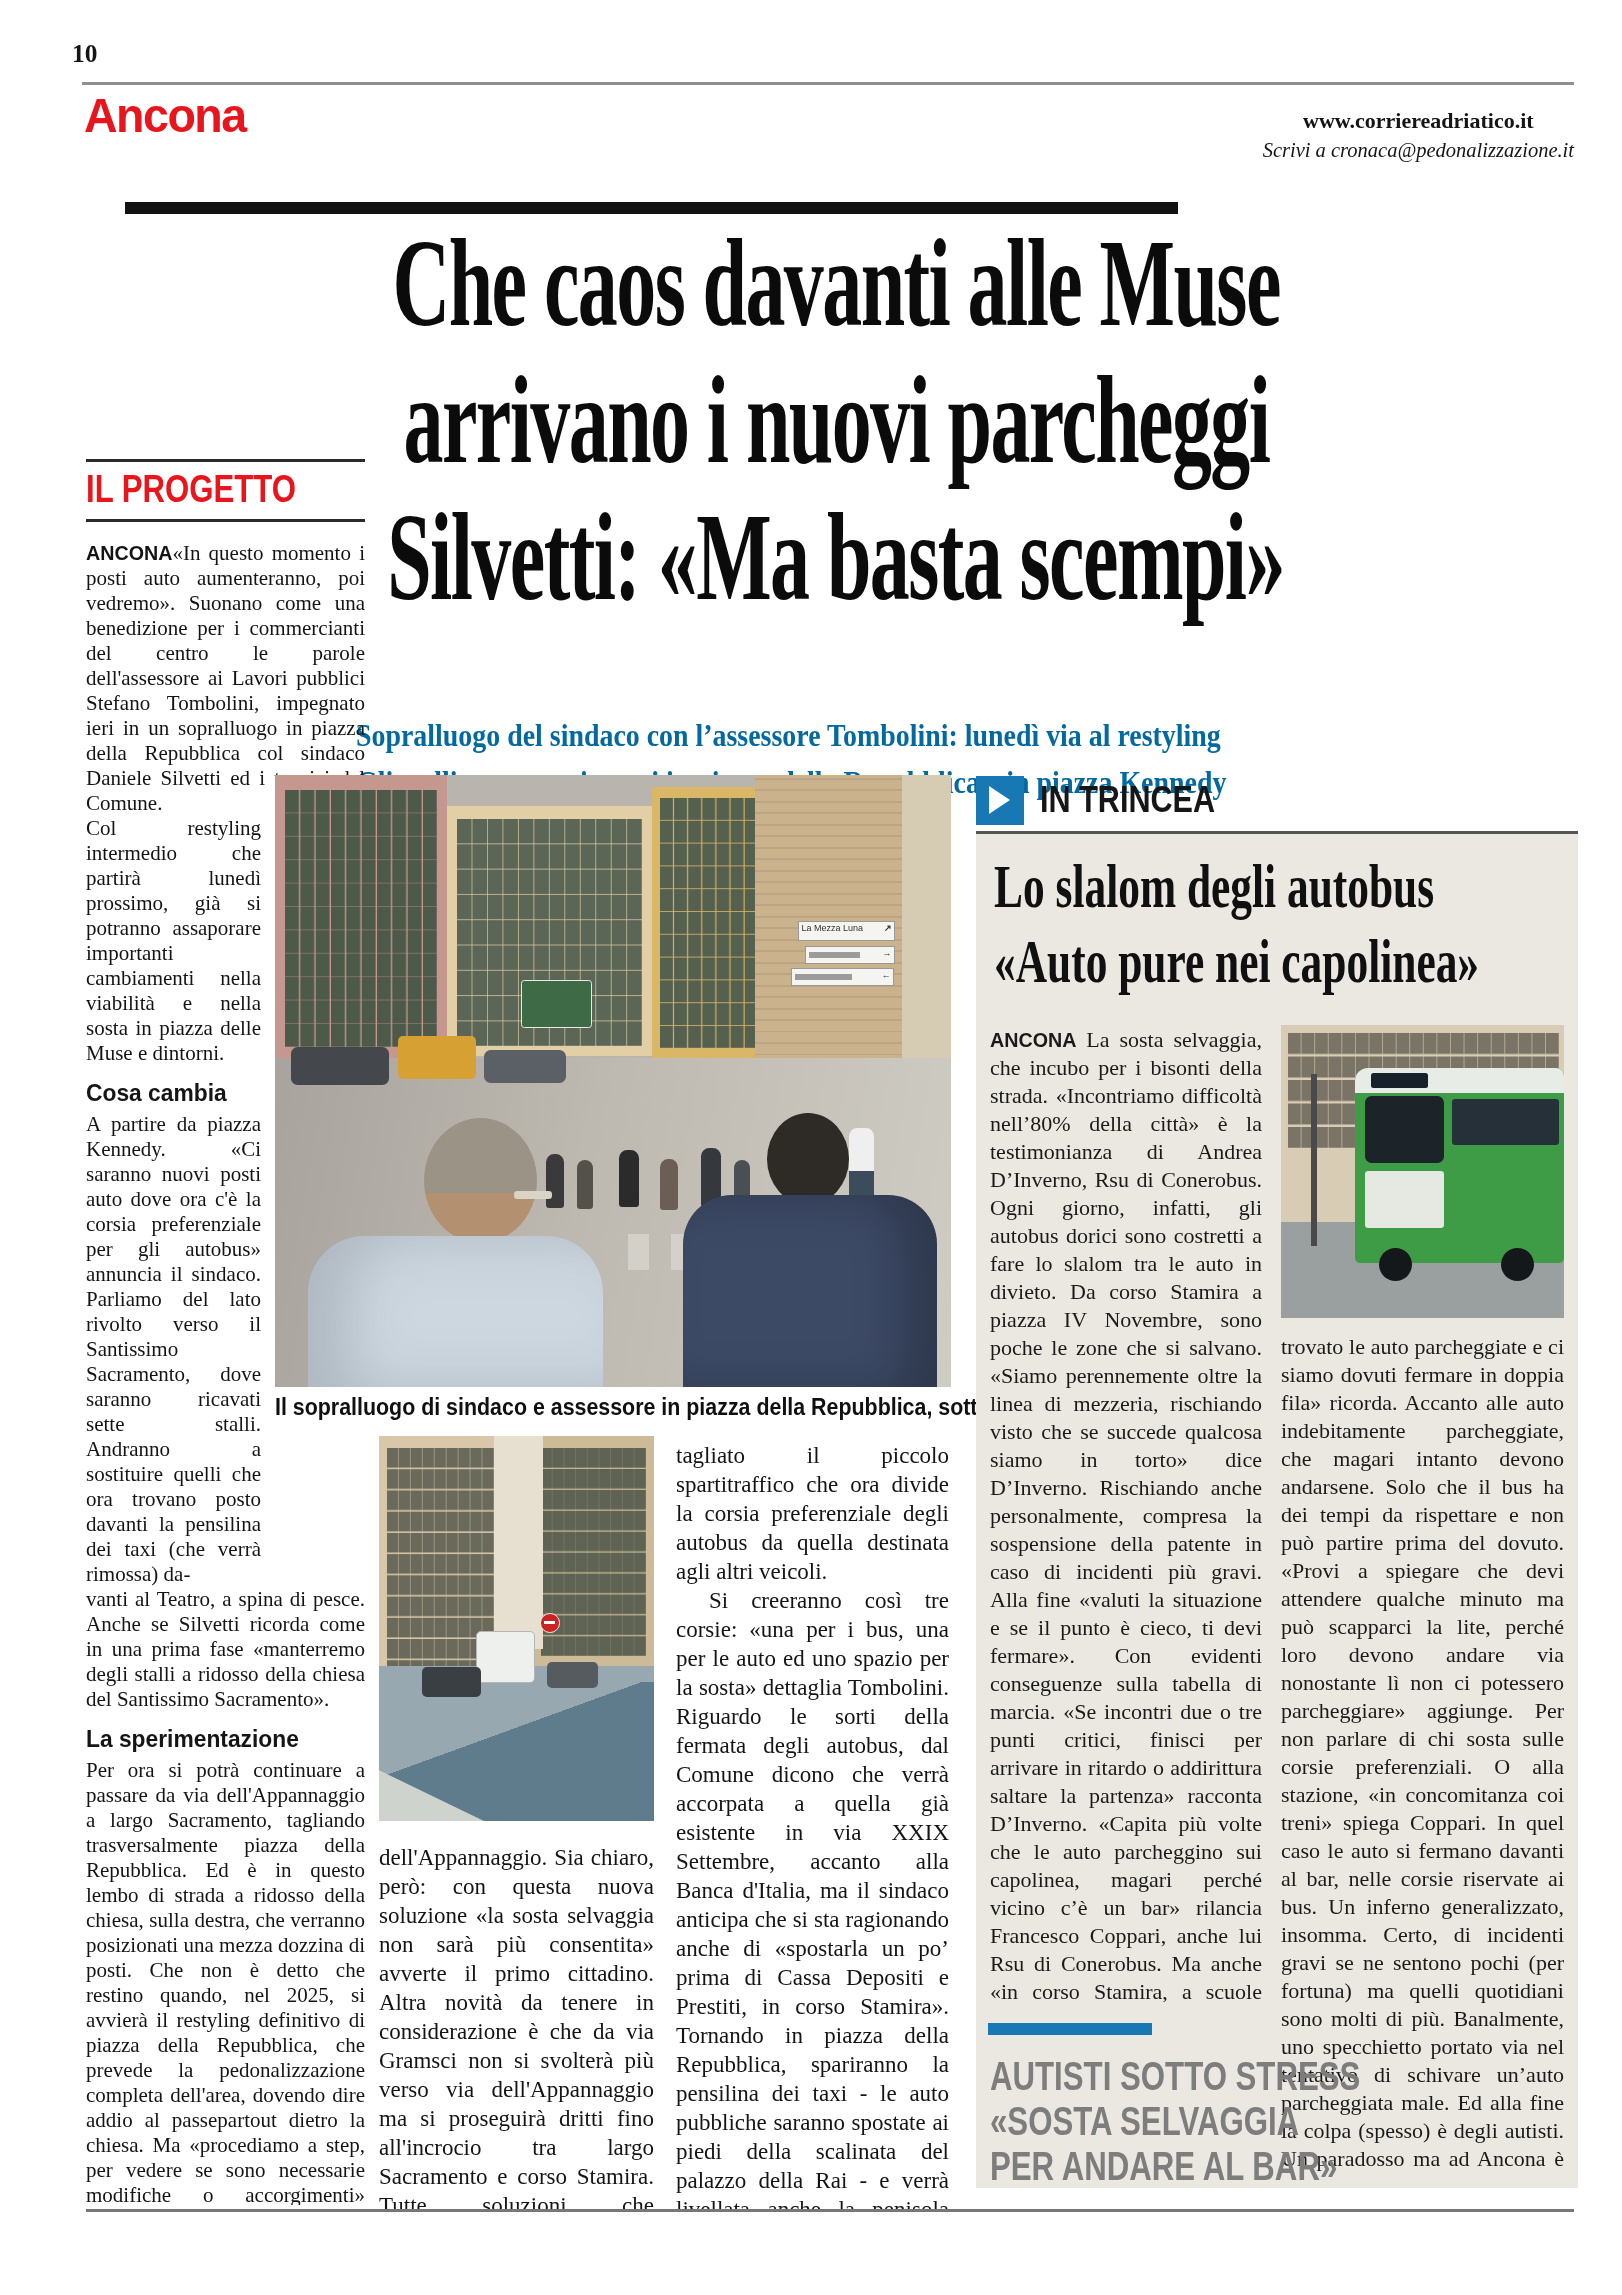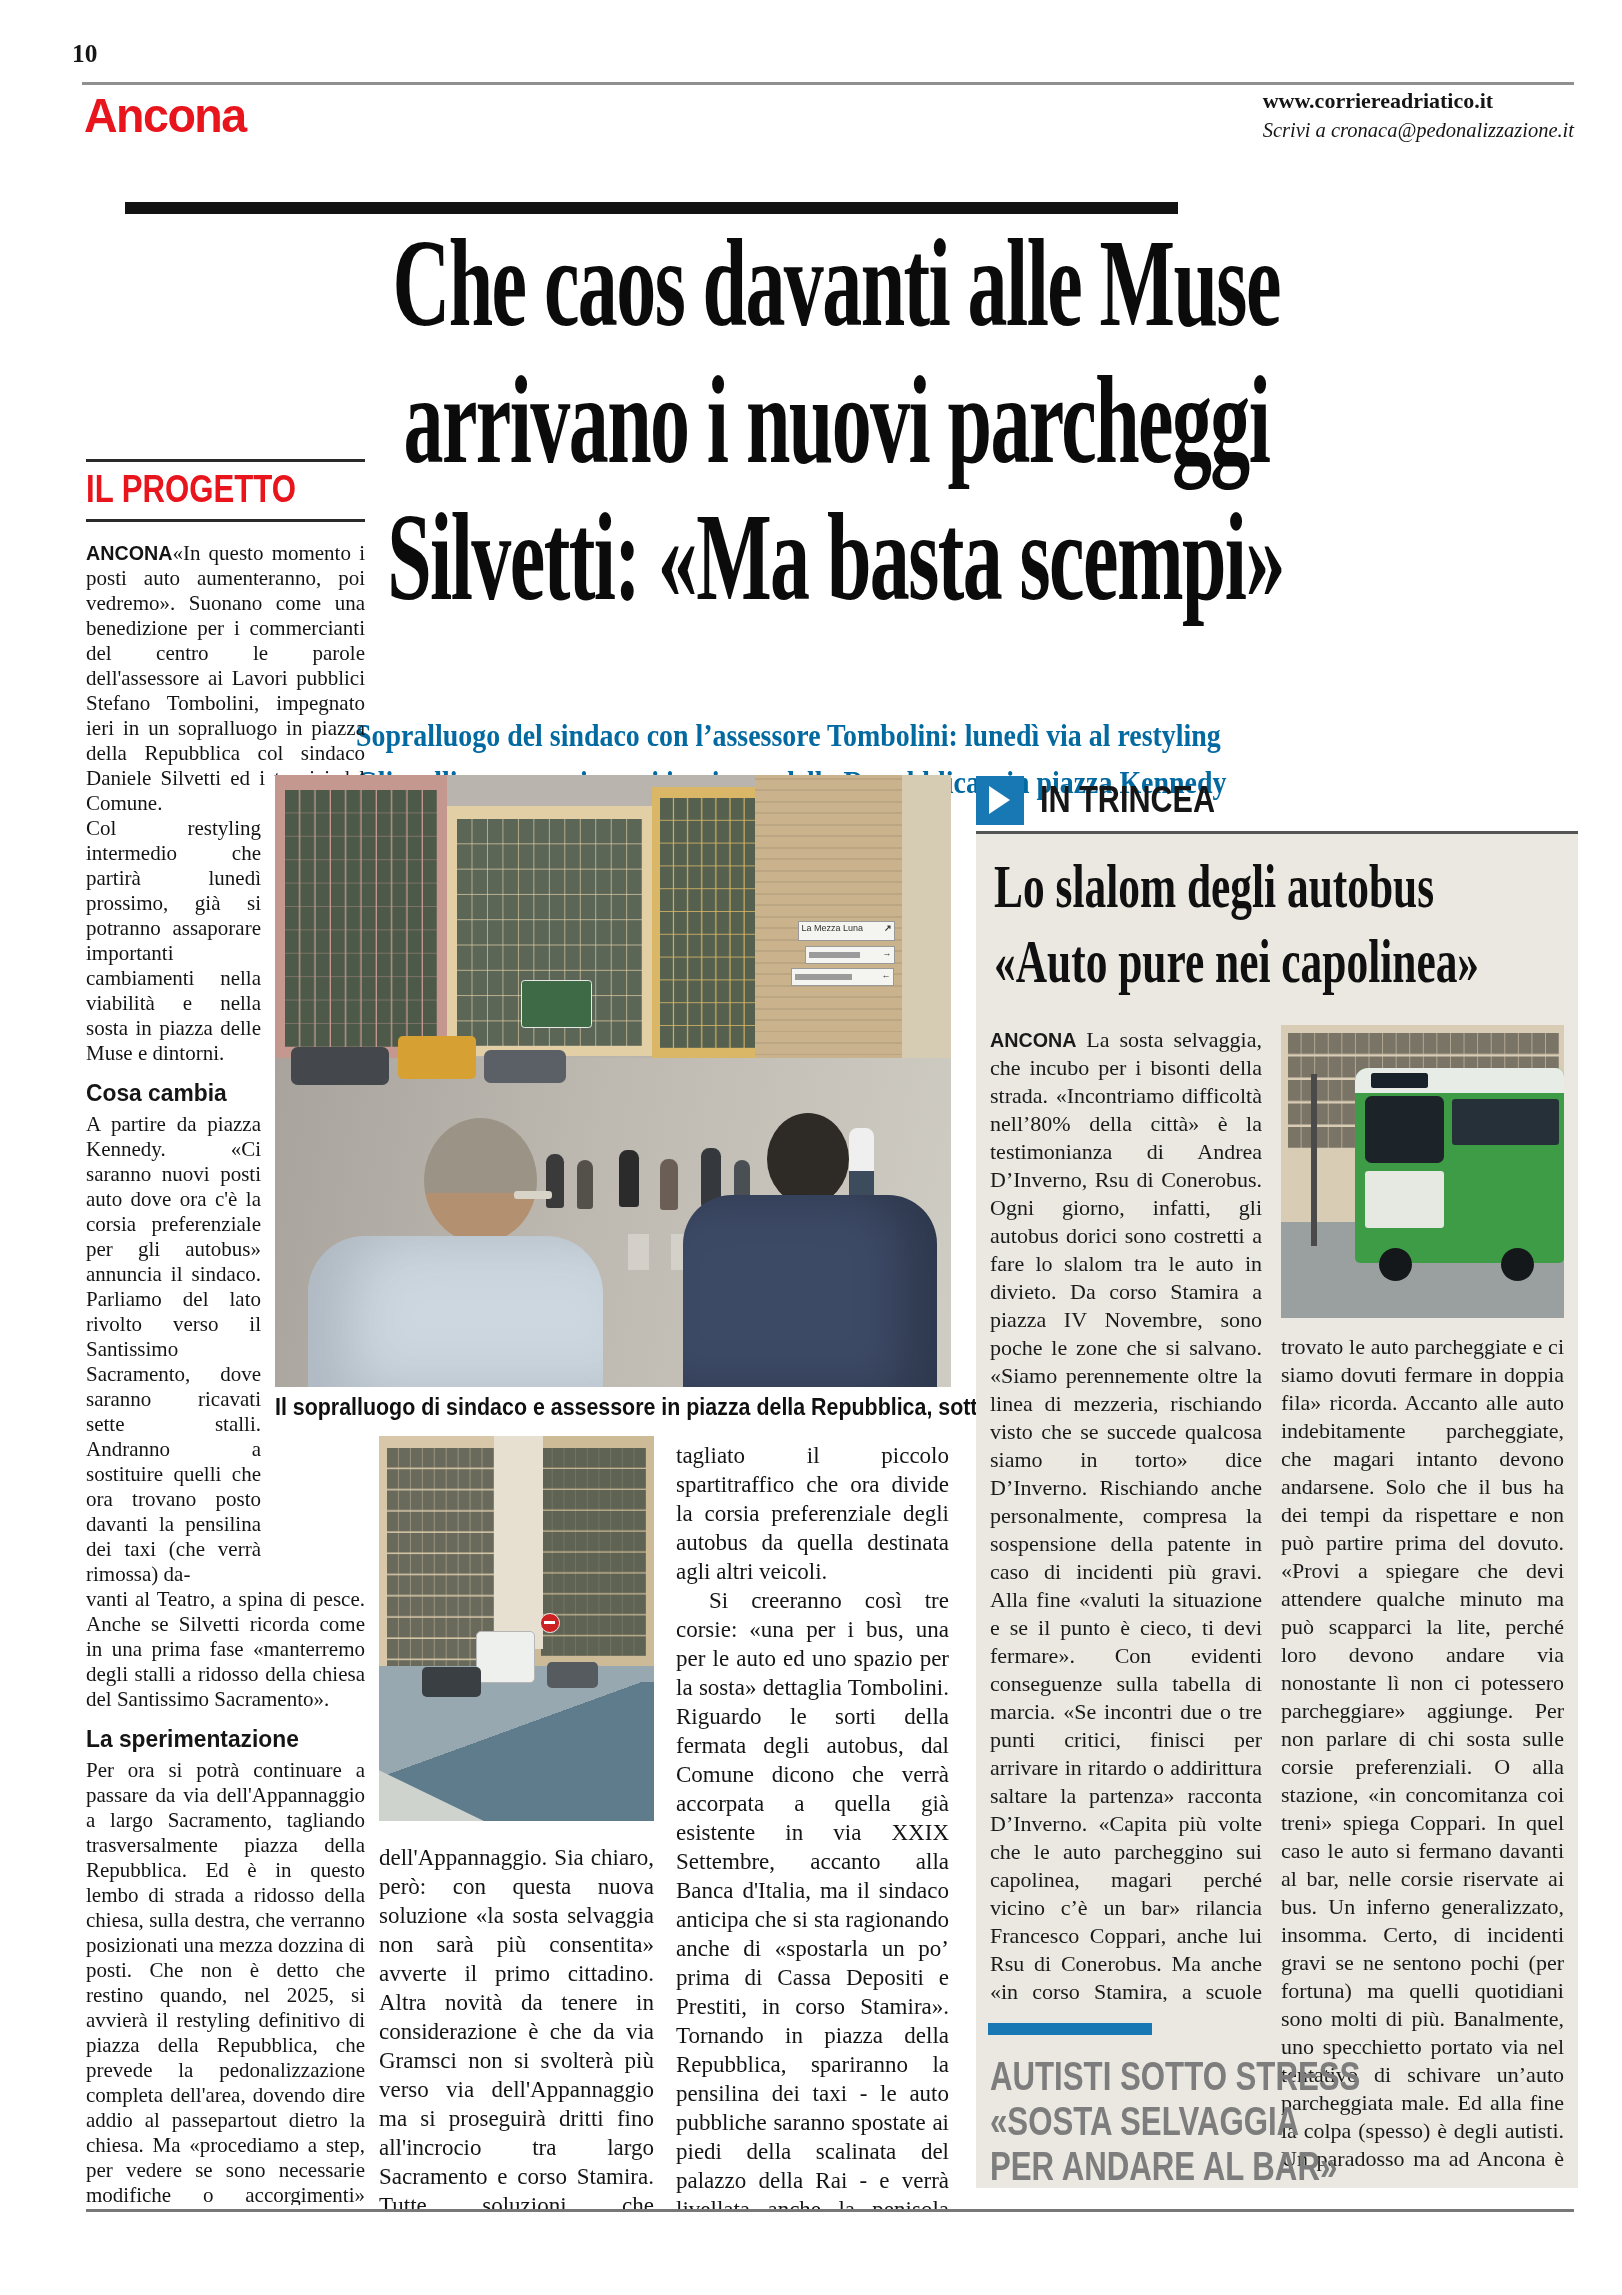--- a/index.html
+++ b/index.html
@@ -11,21 +11,21 @@
   .page{position:relative; width:1622px; height:2295px; background:#fff;
         font-family:"Liberation Serif", serif; color:var(--ink); overflow:hidden;}
   .abs{position:absolute;}
 
   
   .pageno{left:72px; top:39px; font-size:25.4px; font-weight:bold;}
   .rule-top{left:82px; top:82px; width:1492px; height:2.5px; background:#8f8f8f;}
   .masthead-section{left:84px; top:87px; font-family:"Liberation Sans",sans-serif;
         font-weight:bold; font-size:49px; letter-spacing:-1.6px; color:var(--brand-red);
         transform:scaleX(.95); transform-origin:left;}
-  .site-block{right:48px; top:88px; text-align:left;}
+  .site-block{right:48px; top:108px; text-align:center;}
   .site-url{font-weight:bold; font-size:22px;}
   .site-mail{font-style:italic; font-size:20.5px; margin-top:4.9px;}
   .black-bar{left:125px; top:202px; width:1053px; height:12.3px; background:#121212;}
 
   
   .headline{left:123px; top:215px; width:1426px; text-align:center; font-weight:bold;
             color:#0b0b0b;}
   .headline .hl{display:block; font-size:125px; line-height:137px; letter-spacing:-2.5px;
             white-space:nowrap;text-decoration:underline;}
   .headline .hl span{display:inline-block; transform:scaleX(.64); transform-origin:center;}

